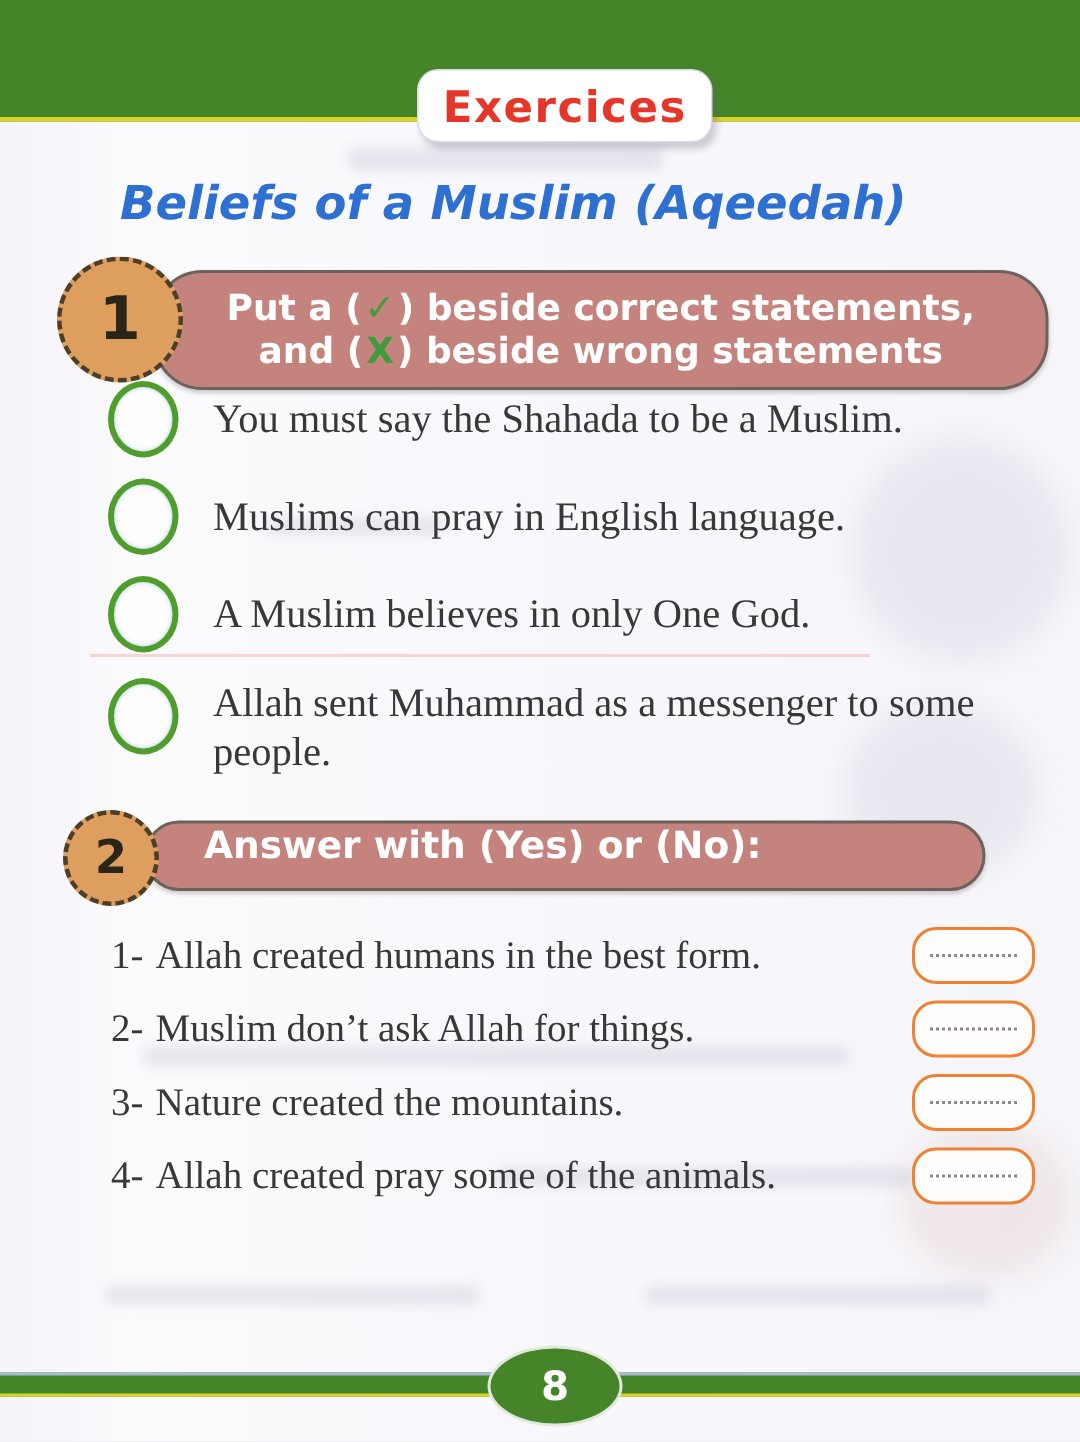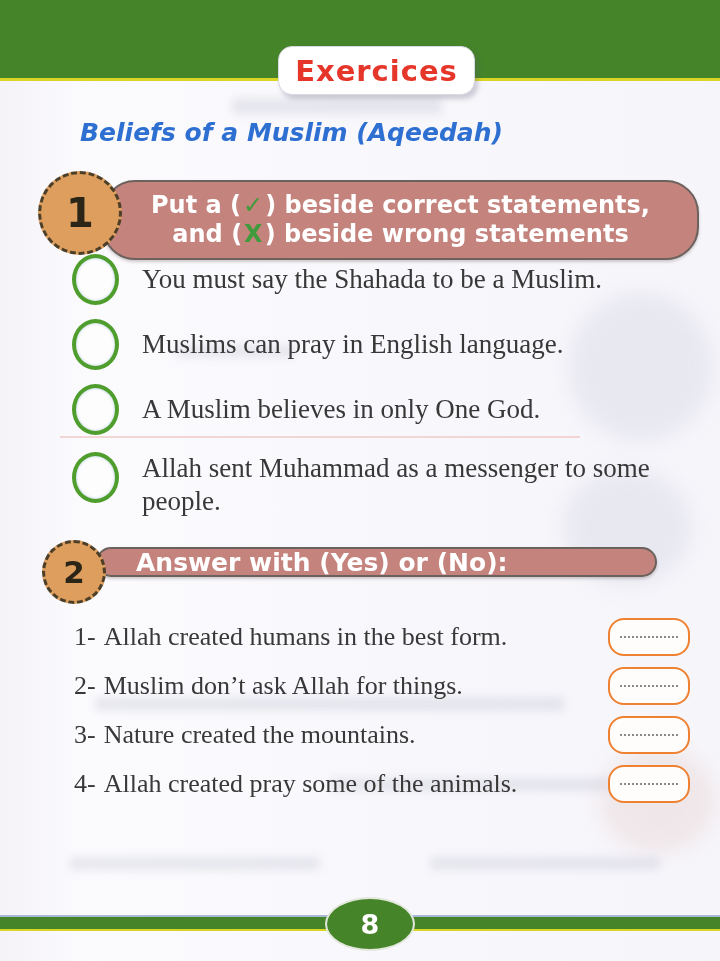--- a/index.html
+++ b/index.html
@@ -20,31 +20,31 @@
 
   .bottom-bar { position:absolute; left:0; right:0; top:915px; height:12px;
     background:#46842a; border-top:2px solid #a9b8d5; border-bottom:2px solid #d8d525; }
   .page-ellipse { position:absolute; left:325px; top:897px; width:86px; height:50px;
     background:#46842a; border:2px solid #e2e9dc; border-radius:50%;
     display:flex; align-items:center; justify-content:center; z-index:2; }
   .page-ellipse span { color:#ffffff; font-size:27px; font-weight:bold; }
 
   
   .section-heading { position:absolute; left:80px; top:118px;
-    font-size:25px; font-style:italic; font-weight:bold; color:#2e6fd2; }
+    font-size:31px; font-style:italic; font-weight:bold; color:#2e6fd2; }
 
   
   .banner { position:absolute; background:#c5837d; border:2px solid #6b625e;
     color:#fff; font-weight:bold; box-sizing:border-box;
     box-shadow:0 2px 3px rgba(80,60,60,.25); }
   .banner1 { left:102px; top:180px; width:597px; height:80px; border-radius:33px;
     display:flex; flex-direction:column; justify-content:center; align-items:center;
     font-size:24px; line-height:29px; }
-  .banner2 { left:96px; top:547px; width:561px; height:30px; border-radius:26px;
-    display:flex; align-items:center; padding-left:38px; font-size:25px; }
+  .banner2 { left:96px; top:547px; width:561px; height:47px; border-radius:26px;
+    display:flex; padding-left:38px; font-size:25px; }
 
   .badge { position:absolute; border-radius:50%; background:#dd9e5e;
     border:3px dashed #4d3f27; box-shadow:inset 0 0 0 3px #dd9e5e;
     display:flex; align-items:center; justify-content:center;
     color:#2b2517; font-weight:bold; z-index:2; }
   .badge1 { left:38px; top:171px; width:78px; height:78px; font-size:40px; }
   .badge2 { left:42px; top:540px; width:58px; height:58px; font-size:31px; }
 
   .check { color:#3f9b3c; padding:0 2px; }
   .cross { color:#3f9b3c; padding:0 2px; }

